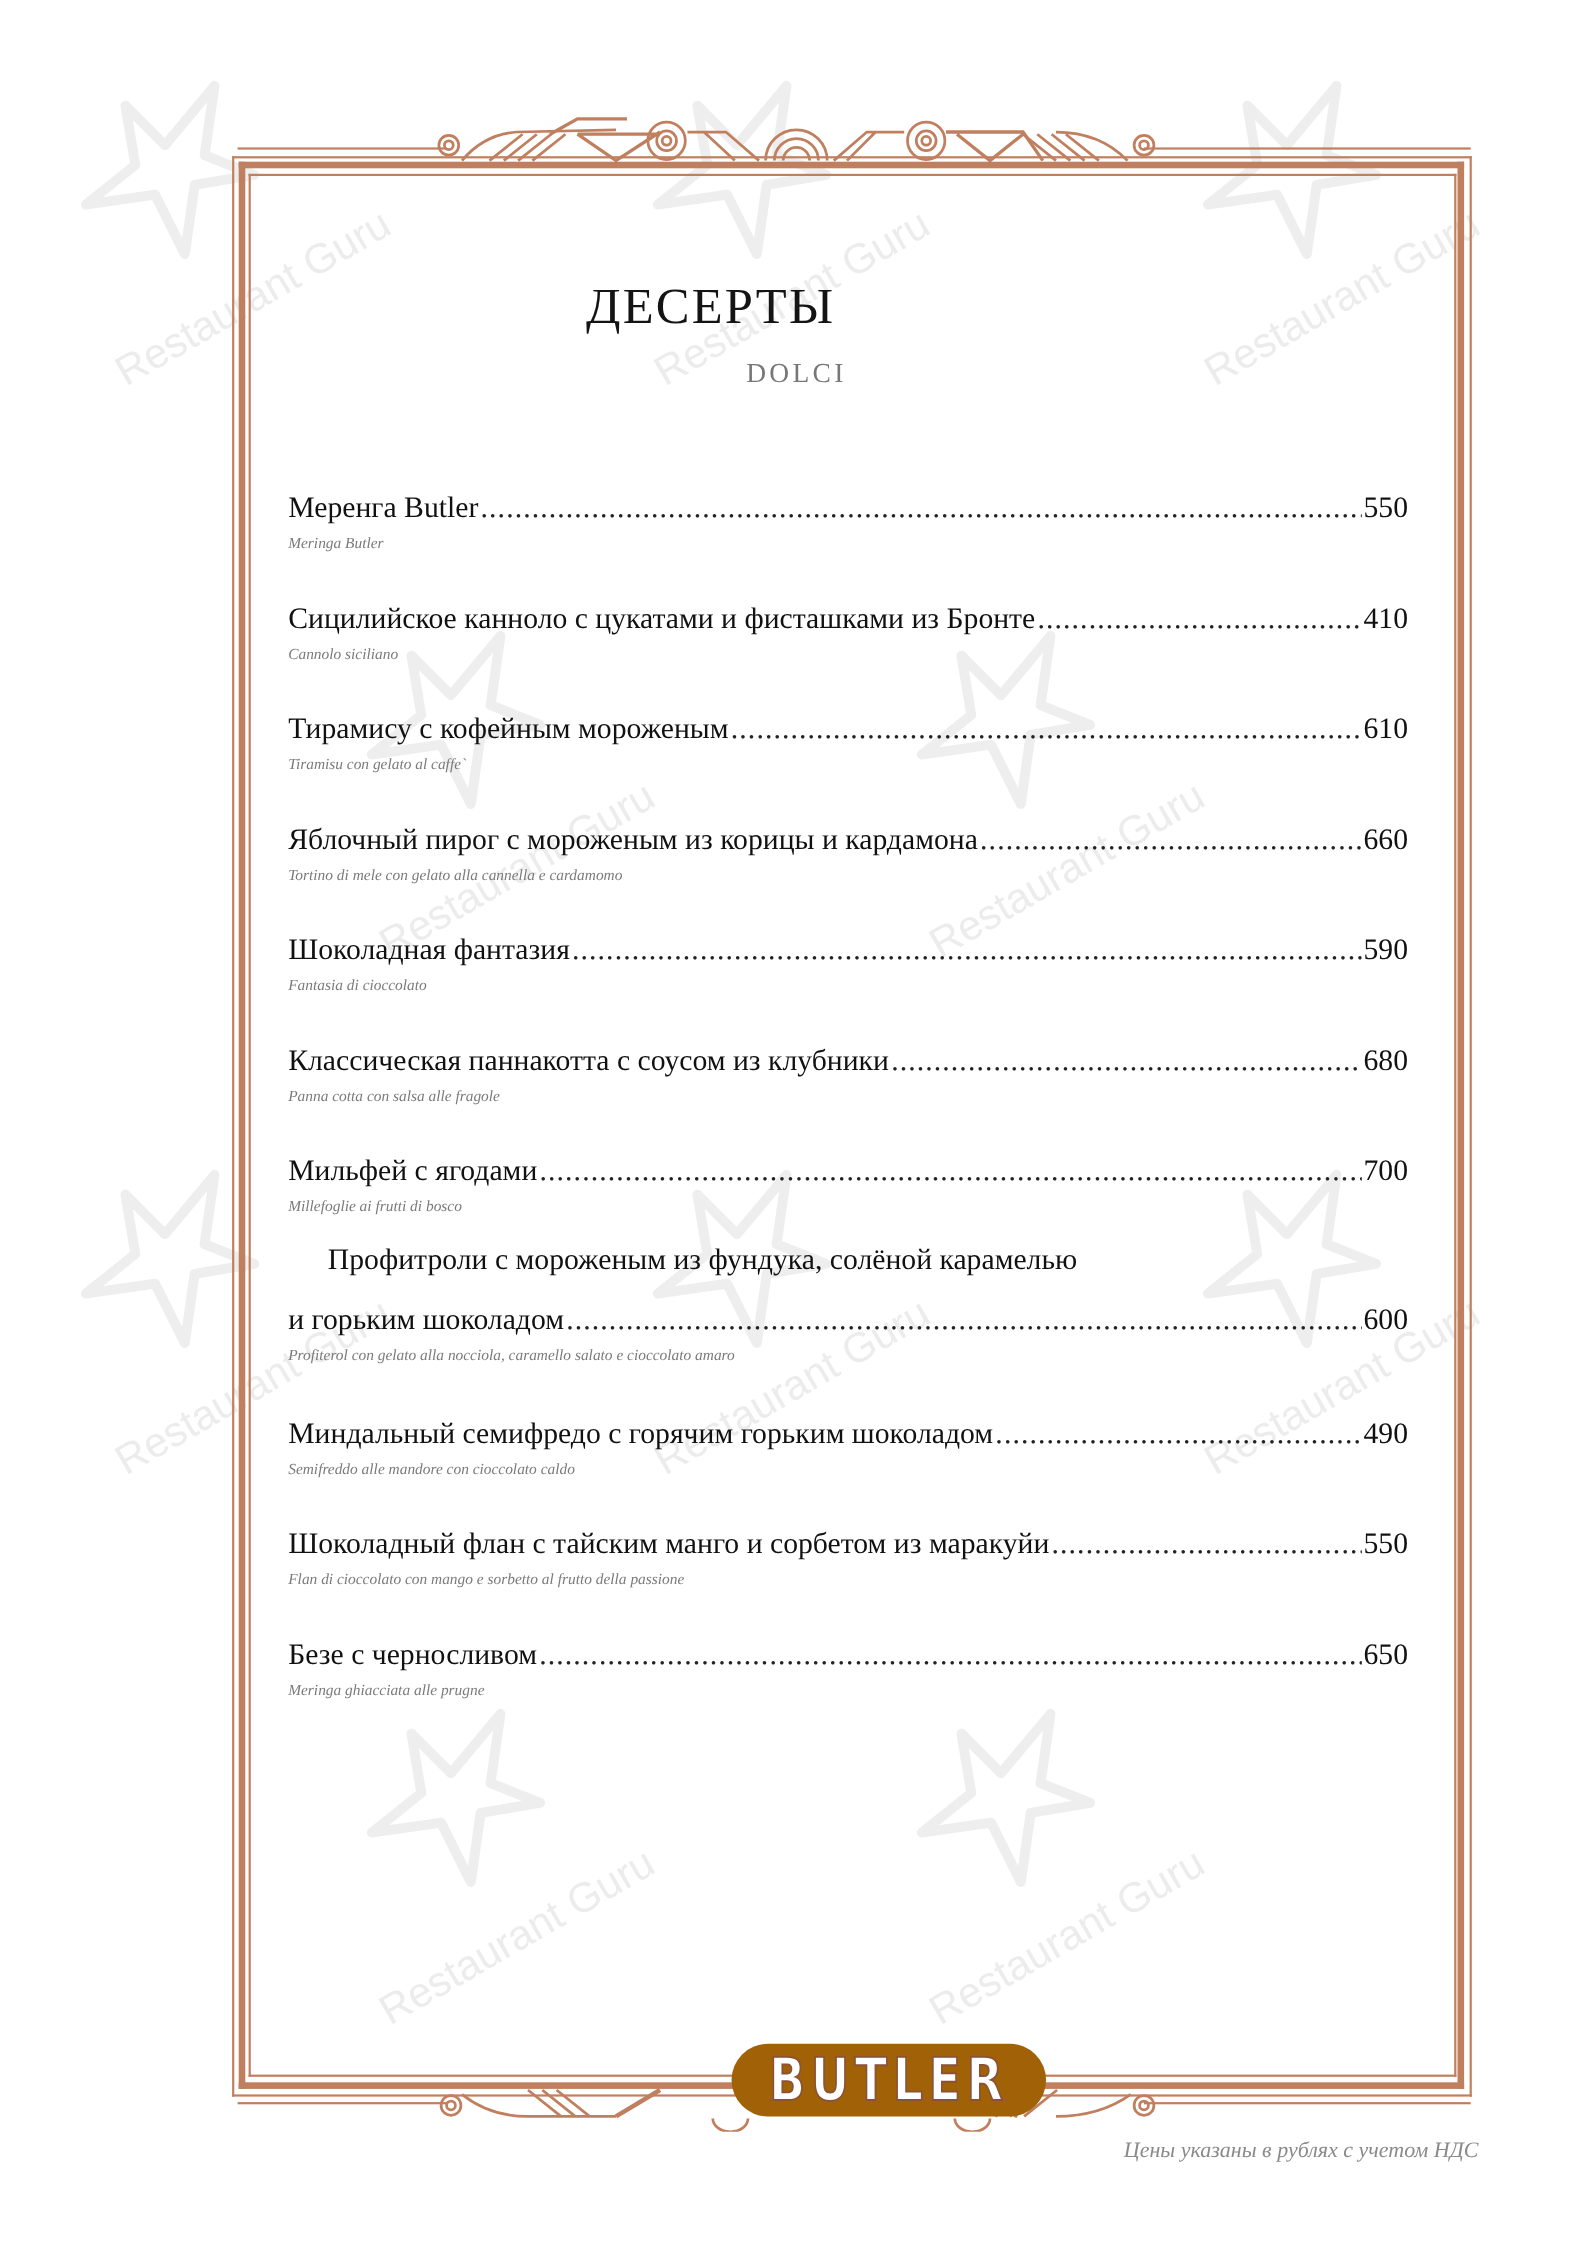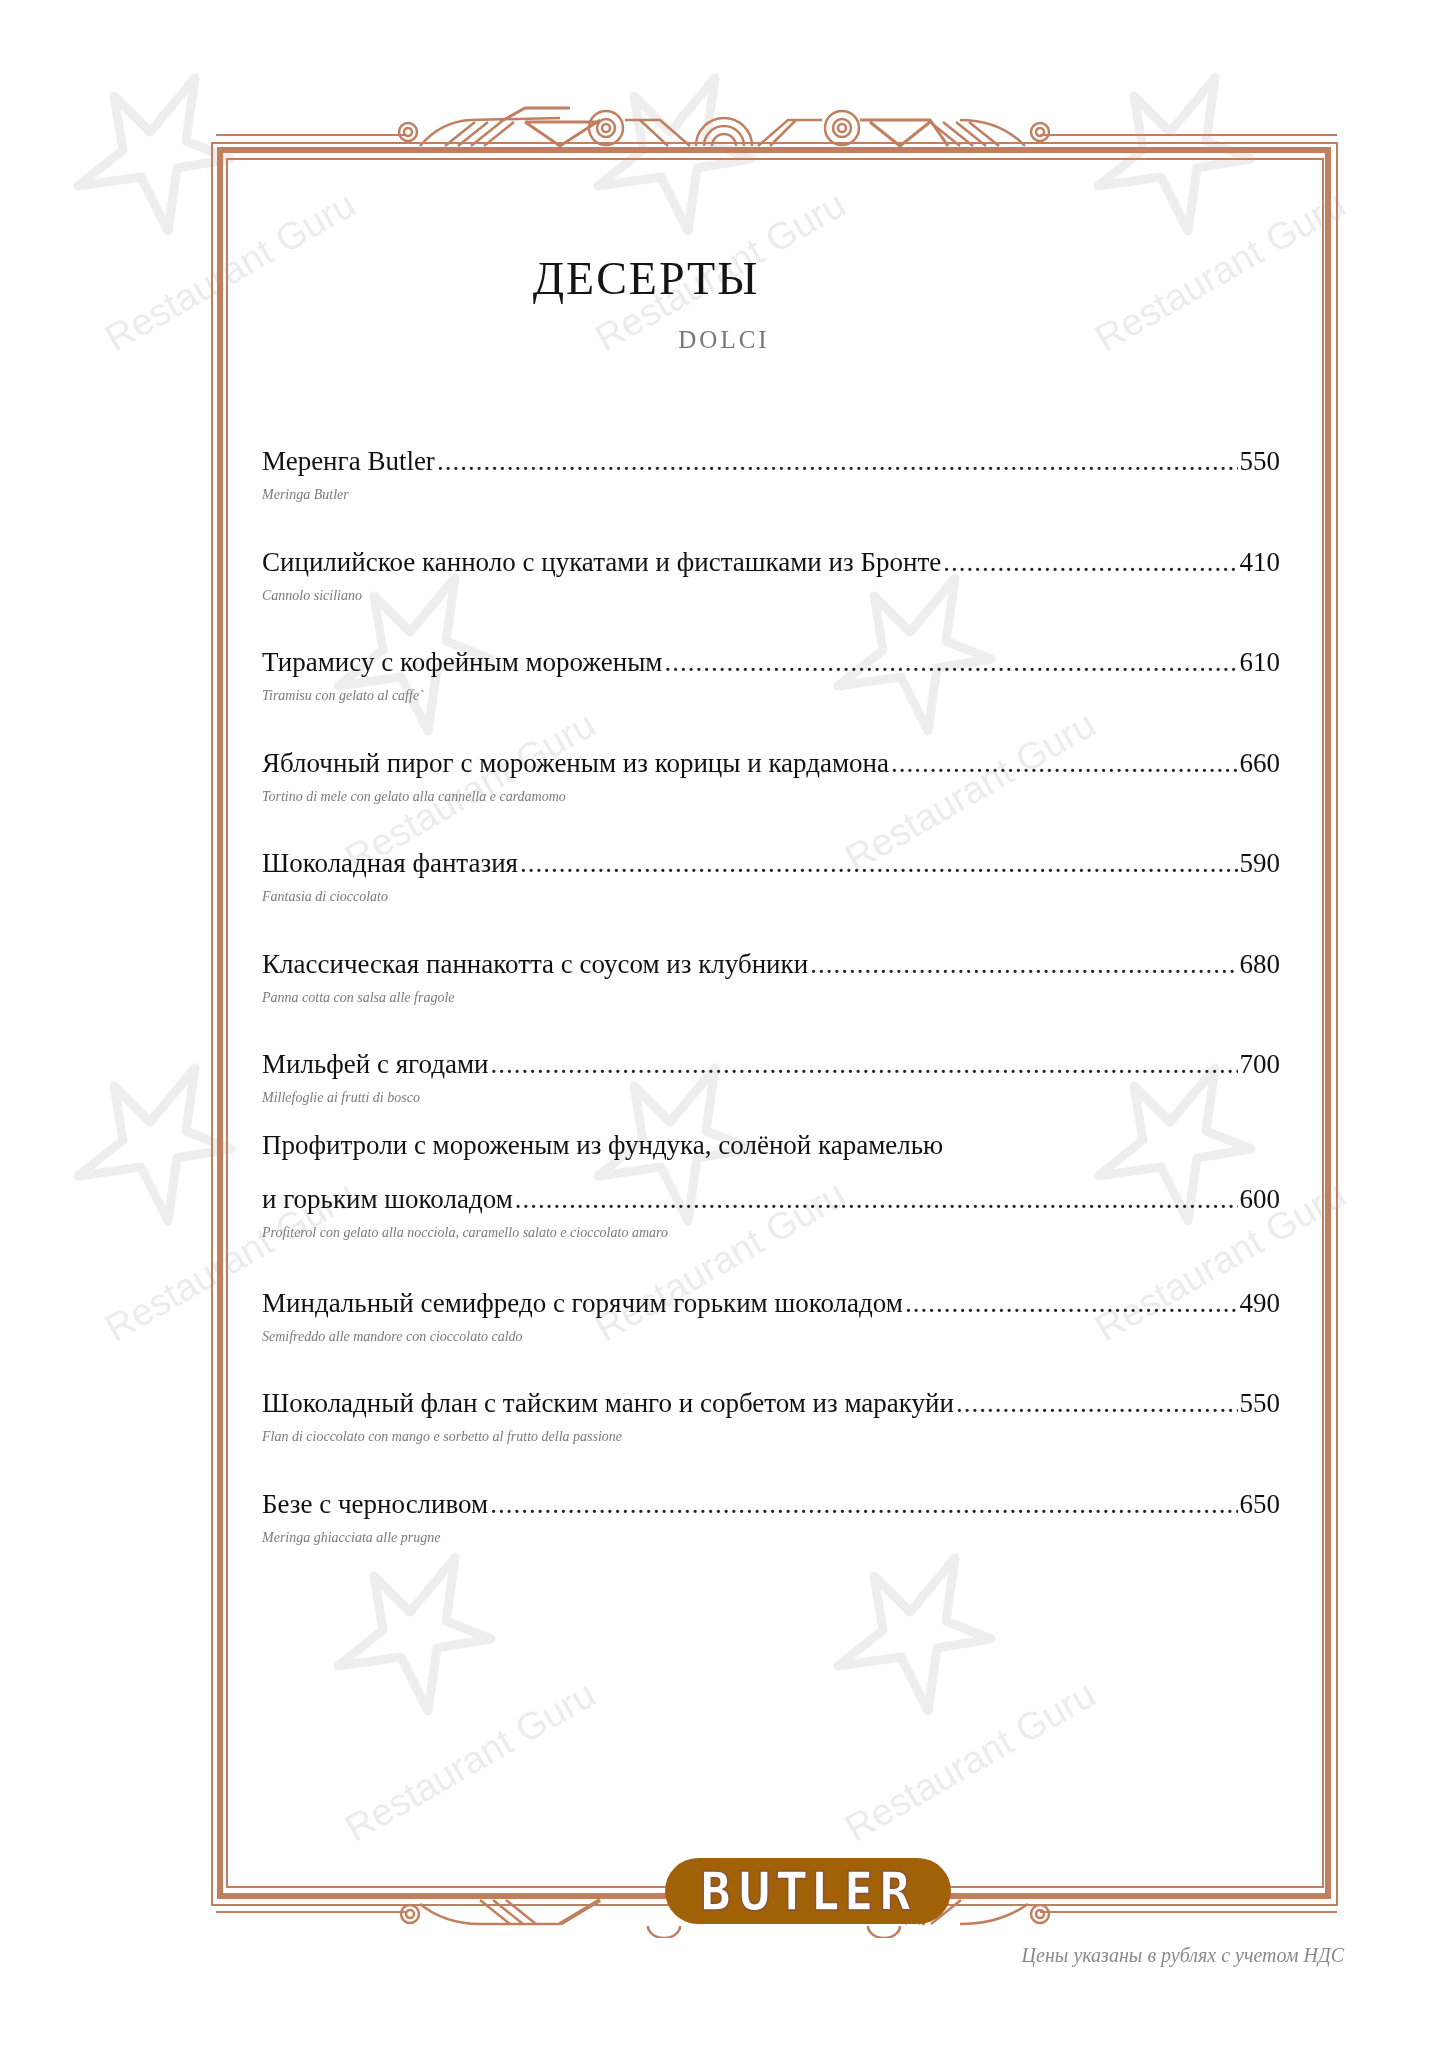--- a/index.html
+++ b/index.html
@@ -31,21 +31,21 @@
   .row { display:flex; align-items:baseline; font-size:27px; line-height:34px; }
   .row .name { white-space:nowrap;margin-top:20px; }
   .row .dots {
     flex:1; overflow:hidden; white-space:nowrap; margin:0 2px;
     color:#222; letter-spacing:1px;
   }
   .row .dots::before {
     content:"................................................................................................................................................................................................................";
   }
   .row .price { white-space:nowrap; }
-  .line1 { font-size:27px; line-height:34px; }
+  .line1 { font-size:27px; line-height:34px;margin-left:36px; }
   .sub { font-style:italic; font-size:14px; color:#7a7a7a; line-height:30px; margin-top:2px; }
   .logo-badge {
     position:absolute; left:665px; top:1858px; width:286px; height:66px;
     background:#a16207; border-radius:33px;
     display:flex; align-items:center; justify-content:center;text-align:right;
   }
   .logo-text {
     font-family:"DejaVu Sans Condensed","DejaVu Sans",sans-serif; font-weight:bold;
     font-size:48px; letter-spacing:5px; color:#fff;
     -webkit-text-stroke:1.5px #8a5236; transform:scaleY(1.12);

